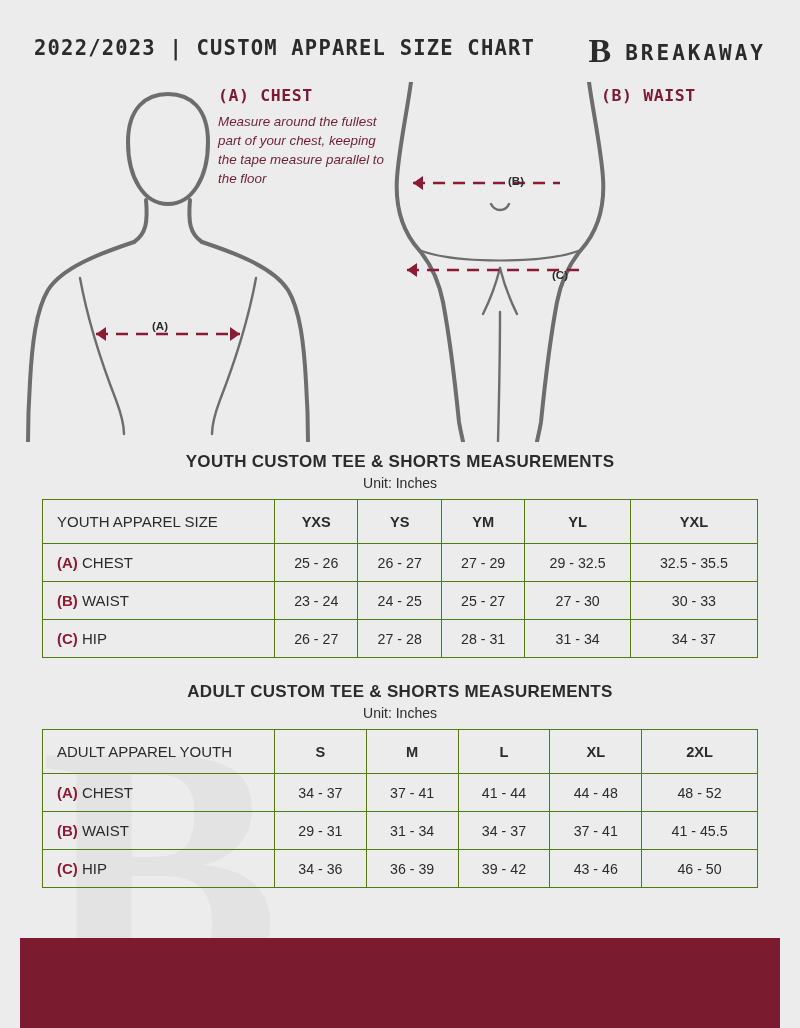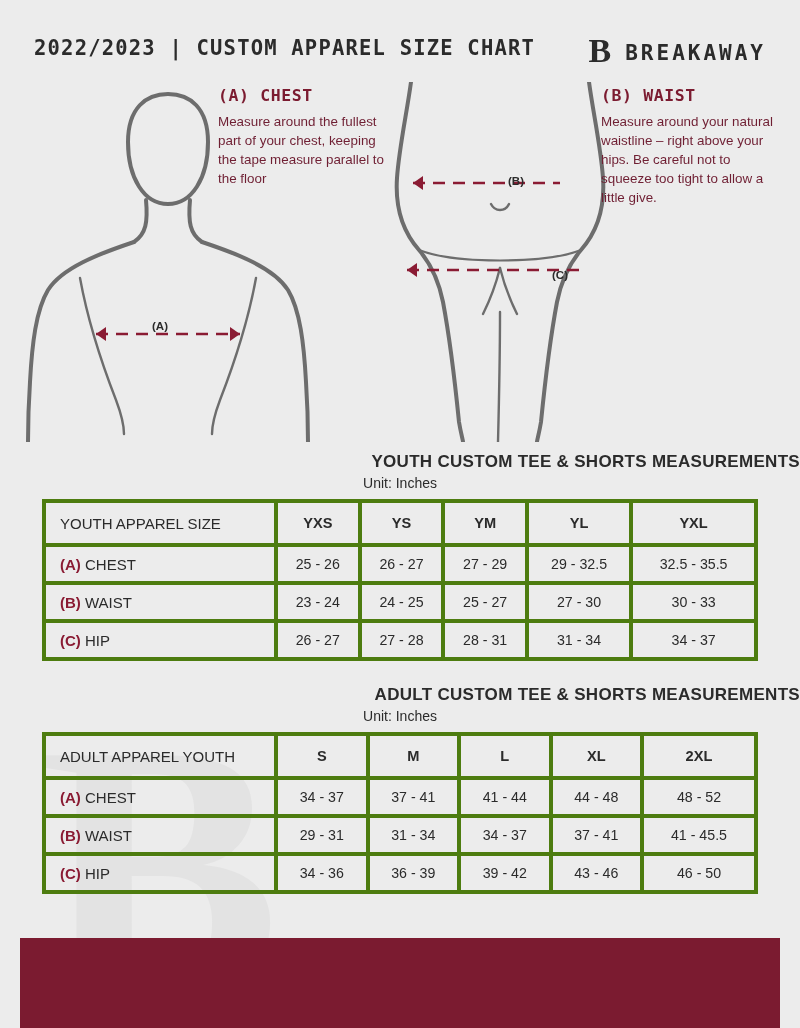--- a/index.html
+++ b/index.html
@@ -89,20 +89,21 @@
   .note-title {
     font-family: "DejaVu Sans Mono", monospace;
     font-size: 16.5px;
     font-weight: bold;
     letter-spacing: .6px;
     color: #7b1b30;
     margin-bottom: 7px;
   }
   .note-body {
     font-family: "Liberation Sans", sans-serif;
+    font-style: italic;
     font-size: 13.4px;
     line-height: 1.42;
     color: #6f1f33;
     max-width: 176px;
   }
   .note-chest { left: 218px; top: 4px; }
   .note-waist { left: 601px; top: 4px; }
   .note-hips  { left: 601px; top: 178px; }
   .note-hips .note-body { max-width: 168px; }
 
@@ -113,21 +114,21 @@
     font-weight: bold;
     color: #2b2b2b;
   }
   .tag-a { left: 152px; top: 238px; }
   .tag-b { left: 508px; top: 93px; }
   .tag-c { left: 552px; top: 187px; }
 
   
   .table-block { position: relative; z-index: 2; }
   .table-heading {
-    text-align: right;
+    text-align: center;
     font-family: "Liberation Sans", sans-serif;
     font-size: 17px;
     font-weight: bold;
     letter-spacing: .3px;
     color: #2b2b2b;
   }
   .table-sub {
     text-align: center;
     font-family: "Liberation Sans", sans-serif;
     font-size: 14px;
@@ -135,21 +136,21 @@
     margin-top: 3px;
     margin-bottom: 8px;
   }
   table {
     border-collapse: collapse;
     width: 716px;
     margin: 0 auto;
     background: transparent;
   }
   table td, table th {
-    border: 4px solid #4d7c0f;
+    border: 1px solid #4d7c0f;
     padding: 0;
     text-align: center;
     font-size: 14.2px;
     color: #2b2b2b;
     font-weight: normal;
     height: 38px;
   }
   table th {
     font-weight: bold;
     font-size: 14.6px;
@@ -241,21 +242,20 @@
     <span class="tag tag-a">(A)</span>
     <span class="tag tag-b">(B)</span>
     <span class="tag tag-c">(C)</span>
 
     <div class="note note-chest">
       <div class="note-title">(A) CHEST</div>
       <div class="note-body">Measure around the fullest part of your chest, keeping the tape measure parallel to the floor</div>
     </div>
     <div class="note note-waist">
       <div class="note-title">(B) WAIST</div>
-      <div class="note-body">Measure around your natural waistline – right above your hips. Be careful not to squeeze too tight to allow a little give.</div>
     </div>
   </div>
 
   <div class="table-block">
     <div class="table-heading">YOUTH CUSTOM TEE &amp; SHORTS MEASUREMENTS</div>
     <div class="table-sub">Unit: Inches</div>
     <table>
       <thead>
         <tr>
           <th class="col-label">YOUTH APPAREL SIZE</th>

